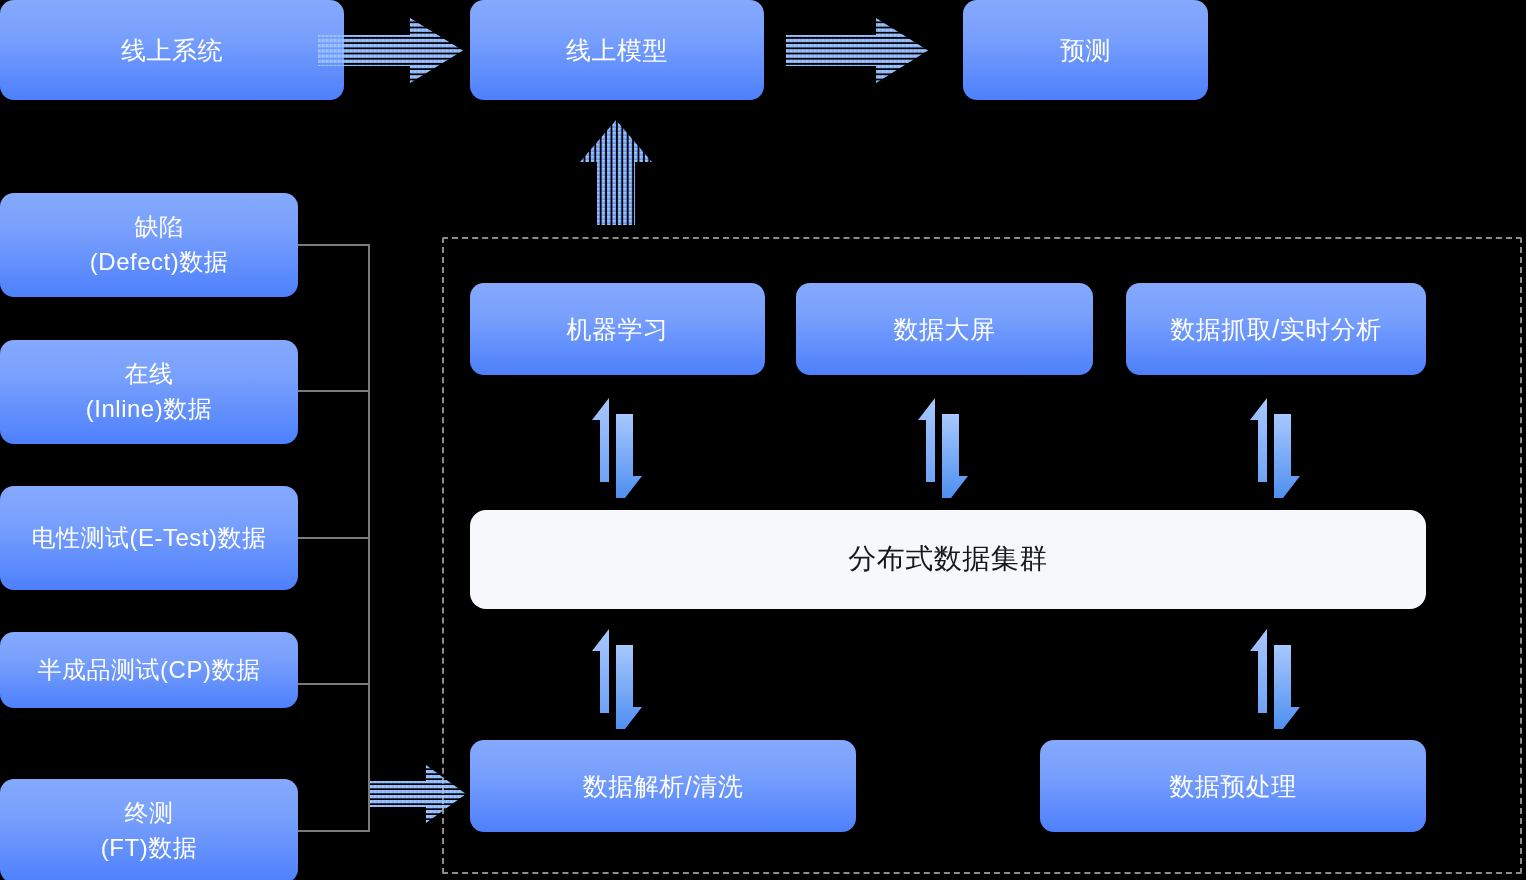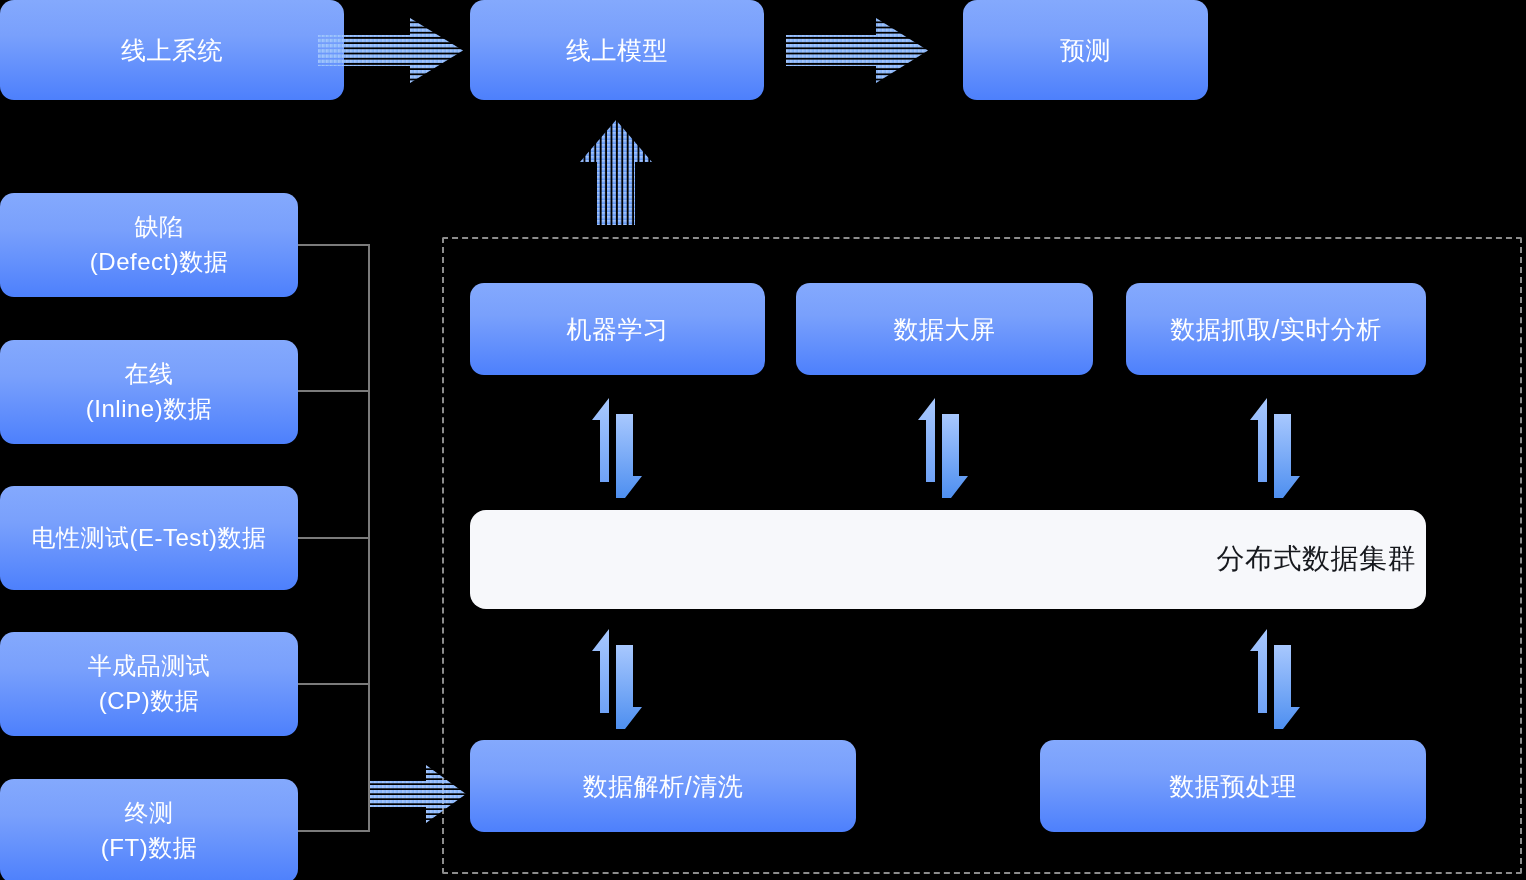--- a/index.html
+++ b/index.html
@@ -22,21 +22,20 @@
     padding:4px 10px;
   }
   .card.two-line{font-size:24px;}
   .card .l{display:block;}
 
   .card.white{
     background:#F7F8FB;
     color:#16181D;
     border-radius:16px;
     font-size:28px;
-    justify-content:flex-end;
   }
 
   
   #dashed-region{
     position:absolute;
     left:442px;top:237px;
     width:1080px;height:637px;
     border:2px dashed #8C8C8C;
     box-sizing:border-box;
     border-radius:2px;
@@ -123,21 +122,21 @@
   <div class="card two-line" style="left:0px;top:340px;width:298px;height:104px;flex-direction:column;">
     <span class="l">在线</span>
     <span class="l">(Inline)数据</span>
   </div>
 
   <div class="card two-line" style="left:0px;top:486px;width:298px;height:104px;flex-direction:row;">
     <span class="l">电性测试</span>
     <span class="l">(E-Test)数据</span>
   </div>
 
-  <div class="card two-line" style="left:0px;top:632px;width:298px;height:104px;flex-direction:column;">
+  <div class="card two-line" style="left:0px;top:632px;width:298px;height:76px;flex-direction:row;">
     <span class="l">半成品测试</span>
     <span class="l">(CP)数据</span>
   </div>
 
   <div class="card two-line" style="left:0px;top:779px;width:298px;height:104px;flex-direction:column;">
     <span class="l">终测</span>
     <span class="l">(FT)数据</span>
   </div>
 
   <div class="bracket-line" style="left:298px;top:244px;width:72px;height:2px;"></div>

